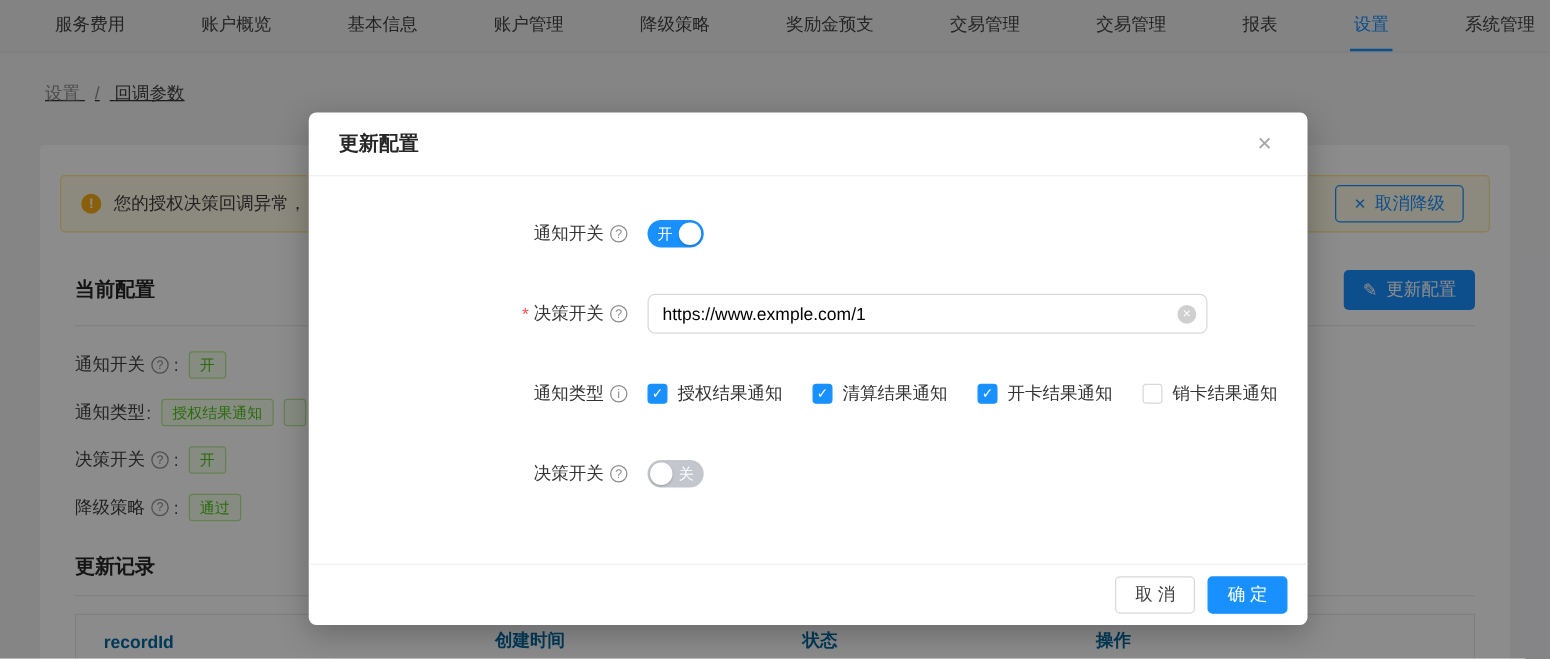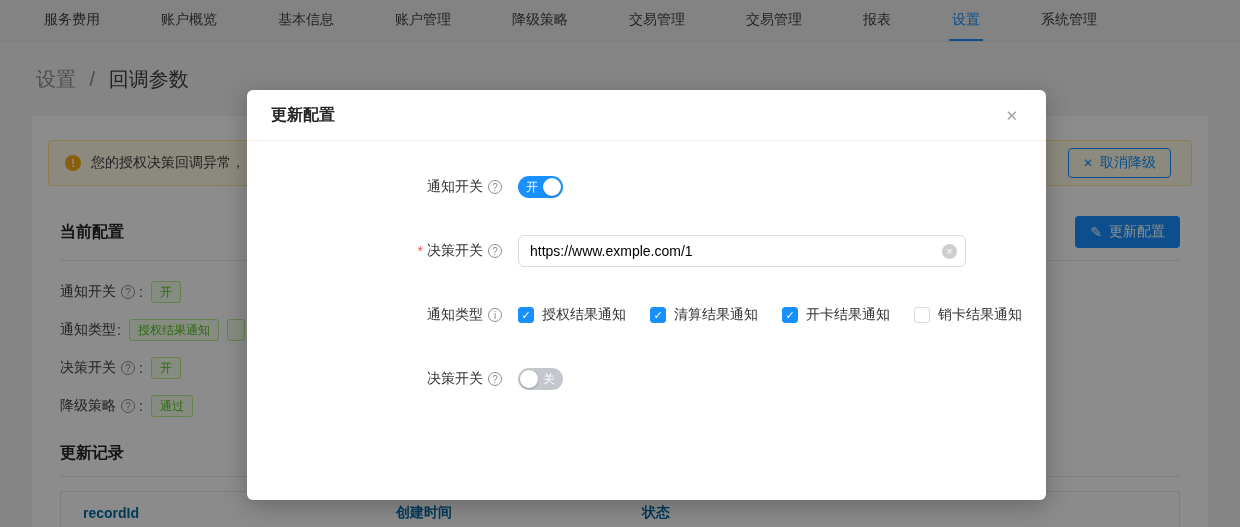--- a/index.html
+++ b/index.html
@@ -5,21 +5,21 @@
   * { margin:0; padding:0; box-sizing:border-box; }
   html,body { width:1240px; height:527px; overflow:hidden; }
   body { font-family:"Liberation Sans","DejaVu Sans",sans-serif; background:#f2f3f5; position:relative; font-size:14px; color:#333; }
 
   
   .topnav { height:42px; background:#efefef; display:flex; align-items:stretch; padding-left:24px; border-bottom:1px solid #e4e4e4; }
   .nav-item { display:flex; align-items:center; padding:0 3px; margin-right:38px; color:#404040; cursor:pointer; border-bottom:2px solid transparent; white-space:nowrap;margin-left:17px; }
   .nav-item.active { color:#1890ff; border-bottom:2px solid #1890ff; }
 
   
-  .breadcrumb { padding:24px 0 0 36px; font-size:20px; }
+  .breadcrumb { padding:24px 0 0 36px; font-size:14px;text-decoration:underline; }
   .bc-prev { color:#8c8c8c; cursor:pointer; }
   .bc-sep { color:#8c8c8c; margin:0 8px; }
   .bc-cur { color:#404040; }
 
   
   .card { position:absolute; left:32px; right:32px; top:116px; height:520px; background:#fff; border-radius:4px; }
   .card-inner { padding:24px 16px 0 16px; }
 
   .alert { display:flex; align-items:center; background:#fffbe6; border:1px solid #ffe58f; border-radius:4px; height:46px; padding:0 16px; }
   .alert-icon { width:16px; height:16px; border-radius:50%; background:#faad14; color:#fff; font-size:11px; font-weight:bold; display:inline-flex; align-items:center; justify-content:center; margin-right:10px; flex:0 0 auto; }
@@ -81,20 +81,21 @@
 </style>
 </head>
 <body>
 
 <div class="topnav">
   <span class="nav-item">服务费用</span>
   <span class="nav-item">账户概览</span>
   <span class="nav-item">基本信息</span>
   <span class="nav-item">账户管理</span>
   <span class="nav-item">降级策略</span>
+  <span class="nav-item">奖励金预支</span>
   <span class="nav-item">交易管理</span>
   <span class="nav-item">交易管理</span>
   <span class="nav-item">报表</span>
   <span class="nav-item active">设置</span>
   <span class="nav-item">系统管理</span>
 </div>
 
 <div class="breadcrumb">
   <span class="bc-prev">设置</span>
   <span class="bc-sep">/</span>
@@ -152,20 +153,21 @@
     <div class="section-head" style="margin-top:22px;">
       <span class="section-title">更新记录</span>
     </div>
     <div class="divider"></div>
 
     <div class="table-wrap">
       <div class="thead">
         <span class="th">recordId</span>
         <span class="th">创建时间</span>
         <span class="th">状态</span>
+        <span class="th">操作</span>
       </div>
     </div>
 
   </div>
 </div>
 
 <div class="overlay"></div>
 
 <div class="modal">
   <div class="modal-header">
@@ -241,13 +243,17 @@
       <span class="form-ctrl">
         <span class="switch off">
           <span class="knob"></span>
           <span class="state">关</span>
         </span>
       </span>
     </div>
 
   </div>
 
+  <div class="modal-footer">
+    <button class="btn-default">取 消</button>
+    <button class="btn-primary">确 定</button>
+  </div>
 </div>
 
 </body></html>

